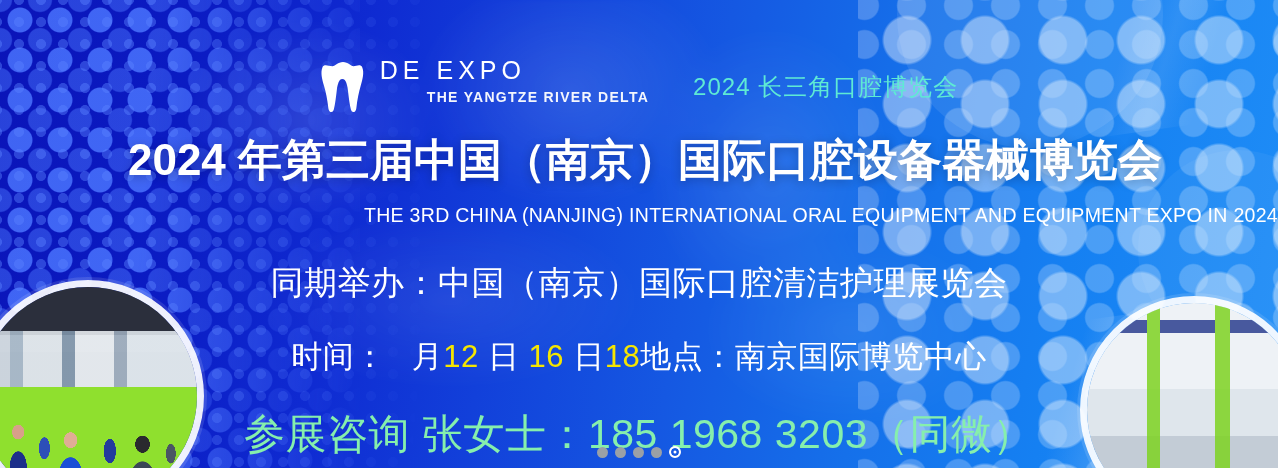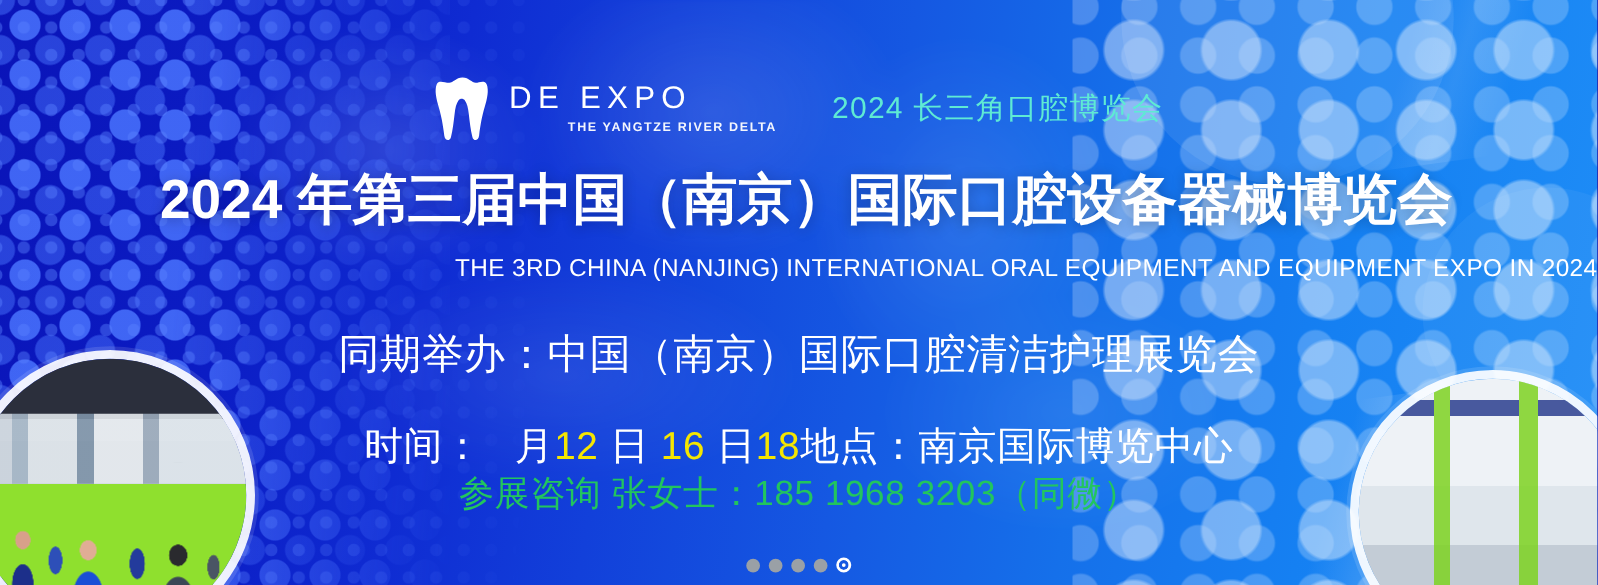--- a/index.html
+++ b/index.html
@@ -144,28 +144,28 @@
       radial-gradient(ellipse 12px 22px at 4% 74%, #555d6b 60%, transparent 62%);
   }
 
   
   .content{position:absolute;inset:0;}
 
   .logo-row{
     position:absolute;left:0;right:0;top:58px;
     display:flex;align-items:center;justify-content:center;gap:44px;
   }
-  .logo{display:flex;align-items:center;gap:14px;}
+  .logo{display:flex;align-items:flex-start;gap:14px;}
   .tooth-icon{display:block;width:46px;height:58px;flex:none;}
   .logo-text{display:flex;flex-direction:column;gap:7px;}
   .logo-main{
     color:#fff;font-size:25px;letter-spacing:5px;font-weight:400;line-height:1;
   }
   .logo-sub{
-    color:#fff;font-size:10px;letter-spacing:1.3px;font-weight:700;line-height:1;opacity:.95;margin-left:47px;
+    color:#fff;font-size:14px;letter-spacing:1.3px;font-weight:700;line-height:1;opacity:.95;margin-left:47px;
   }
   .logo-cn{
     color:#5eead4;font-size:24px;font-weight:400;letter-spacing:1px;line-height:1;
     white-space:nowrap;
   }
 
   .title-cn{
     position:absolute;left:12px;right:0;top:136px;text-align:center;
     color:#fff;font-size:44px;font-weight:700;letter-spacing:0px;line-height:1.1;
     white-space:nowrap;text-shadow:0 2px 10px rgba(0,0,20,.25);
@@ -181,22 +181,22 @@
     white-space:nowrap;
   }
   .infoline{
     position:absolute;left:0;right:0;top:340px;text-align:center;
     color:#fff;font-size:31px;font-weight:400;letter-spacing:.5px;line-height:1.1;
     white-space:nowrap;
   }
   .infoline .gap{display:inline-block;width:26px;}
   .num{color:#f5e600;font-weight:400;}
   .contact{
-    position:absolute;left:0;right:0;top:380px;text-align:center;
-    color:#22c55e;font-size:28px;font-weight:400;letter-spacing:.5px;line-height:1.1;
+    position:absolute;left:0;right:0;top:412px;text-align:center;
+    color:#86efac;font-size:41px;font-weight:400;letter-spacing:.5px;line-height:1.1;
     white-space:nowrap;
   }
 
   .dots{
     position:absolute;left:0;right:0;bottom:10px;
     display:flex;align-items:center;justify-content:center;gap:7px;
   }
   .dot{width:11px;height:11px;border-radius:50%;background:#9aa0a6;cursor:pointer;}
   .dot.active{
     background:#fff;border:2.5px solid #fff;

